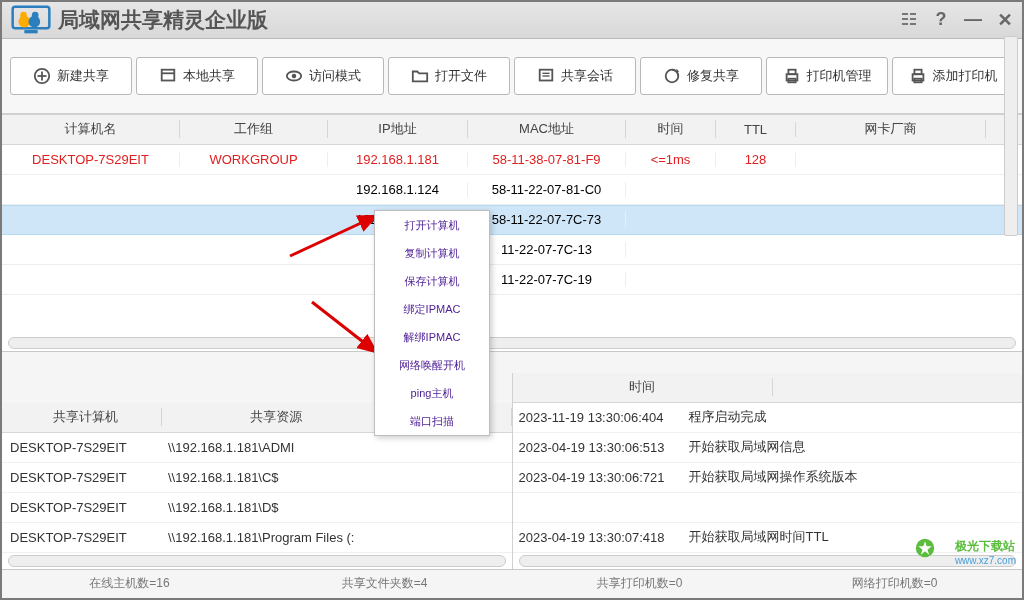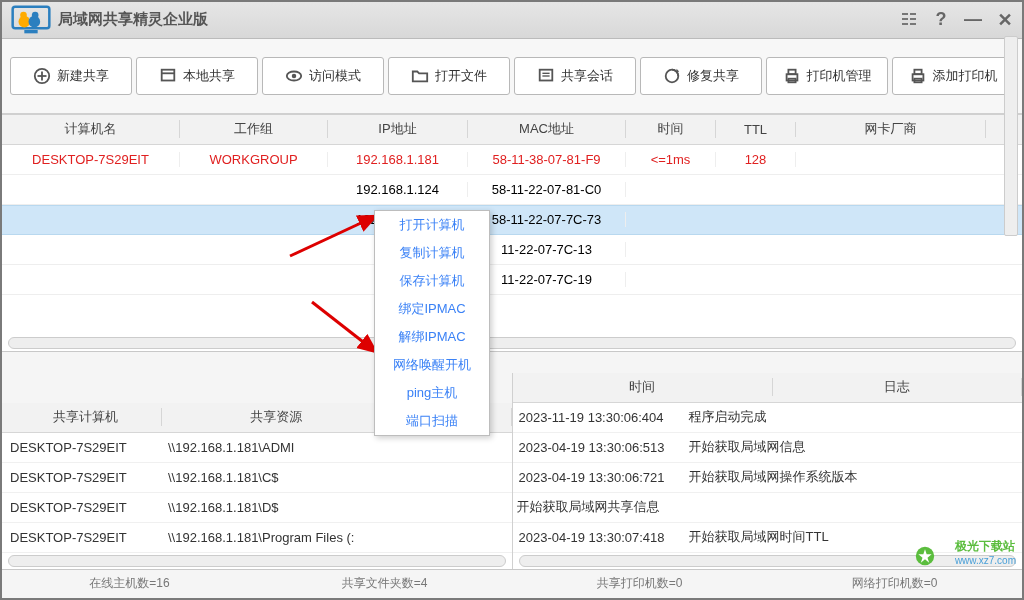--- a/index.html
+++ b/index.html
@@ -1,21 +1,21 @@
 <!DOCTYPE html>
 <html><head>
 <meta charset="utf-8">
 <style>
   * { box-sizing: border-box; margin: 0; padding: 0; }
   body { font-family: "Microsoft YaHei", Arial, sans-serif; font-size: 13px; background: #fff; width: 1024px; height: 600px; overflow: hidden; position: relative; }
   .window { width: 1024px; height: 600px; border: 2px solid #7a7a7a; display: flex; flex-direction: column; background: #f5f5f5; position: relative; }
   .titlebar { height: 38px; background: linear-gradient(#e6e6e6,#d8d8d8); display: flex; align-items: center; padding: 0 6px; border-bottom: 1px solid #bbb; }
   .logo { width: 46px; height: 34px; display: flex; align-items: center; justify-content: center; }
   .logo svg { width: 42px; height: 30px; }
-  .title { font-size: 15px; font-weight: 600; color: #555; margin-left: 4px; flex: 1; }
+  .title { font-size: 21px; font-weight: 600; color: #555; margin-left: 4px; flex: 1; }
   .winctrl { display: flex; align-items: center; gap: 10px; color: #666; }
   .winctrl span { cursor: pointer; font-size: 18px; font-weight: bold; display:inline-flex; align-items:center; justify-content:center; width:22px; height:22px;}
   .toolbar { display: flex; padding: 18px 8px; gap: 4px; background: #f7f7f7; border-bottom: 1px solid #d0d0d0; }
   .tbtn { flex: 1; height: 38px; border: 1px solid #b8b8b8; border-radius: 3px; background: #fff; display: flex; align-items: center; justify-content: center; gap: 6px; font-size: 13px; color: #333; cursor: pointer; }
   .tbtn svg { width: 18px; height: 18px; }
   .grid-wrap { border-top: 1px solid #d0d0d0; background: #fff; height: 244px; overflow: hidden; display:flex; flex-direction:column; }
   .grid-header, .grid-row { display: flex; height: 30px; align-items: center; font-size: 13px; }
   .grid-header { background: #f2f2f2; border-bottom: 1px solid #d6d6d6; color: #444; font-weight: 500; }
   .grid-row { border-bottom: 1px solid #eee; }
   .grid-row.sel { background: #cfe6f8; border-top:1px solid #b8d8ef; border-bottom:1px solid #b8d8ef;}
@@ -30,24 +30,24 @@
   .panel { flex: 1; display: flex; flex-direction: column; background: #fff; }
   .panel + .panel { border-left: 1px solid #d0d0d0; }
   .panel-header { display: flex; height: 30px; background: #f2f2f2; border-bottom: 1px solid #d6d6d6; align-items: center; }
   .ph-cell { text-align: center; font-size: 13px; color: #444; border-right:1px solid #d6d6d6; }
   .panel-body { flex:1; overflow:hidden; font-size:13px; color:#333;}
   .share-row, .log-row { display:flex; height:30px; align-items:center; border-bottom:1px solid #f0f0f0;}
   .sh0{width:160px;padding-left:8px}.sh1{flex:1;padding-left:6px}.sh2{width:120px;text-align:center}
   .lg0{width:172px;padding-left:6px}.lg1{flex:1;padding-left:4px}
   .statusbar { height: 30px; border-top:1px solid #c8c8c8; display:flex; align-items:center; font-size:12px; color:#777; background:#f5f5f5;}
   .statusbar > div{flex:1;text-align:center;}
-  .watermark{position:absolute;right:6px;bottom:32px;display:flex;align-items:flex-end;gap:20px;color:#5bbd3e;font-size:12px;font-weight:600;}
+  .watermark{position:absolute;right:6px;bottom:32px;display:flex;align-items:flex-start;gap:20px;color:#5bbd3e;font-size:12px;font-weight:600;}
   .watermark svg{width:20px;height:20px;}
   .ctxmenu { position:absolute; left:372px; top:208px; width:116px; background:#fff; border:1px solid #bdbdbd; box-shadow:2px 2px 6px rgba(0,0,0,.2); z-index:20;}
-  .ctxmenu div { height:28px; display:flex; align-items:center; justify-content:center; font-size:13px; color:#3b82f6; cursor:pointer;}
+  .ctxmenu div { height:28px; display:flex; align-items:center; justify-content:center; font-size:11px; color:#4c1d95; cursor:pointer;}
   .arrow{position:absolute;z-index:19;}
   .arrow svg{overflow:visible;}
 </style>
 </head>
 <body>
 
 <div class="window">
   <div class="titlebar">
     <div class="logo">
       <svg viewBox="0 0 48 36">
@@ -228,37 +228,35 @@
             <div class="sh0">DESKTOP-7S29EIT</div>
             <div class="sh1">\\192.168.1.181\Program Files (:</div>
             <div class="sh2"></div>
           </div>
         </div>
       <div class="hscroll-thin"></div>
     </div>
     <div class="panel">
       <div class="panel-header">
         <div class="ph-cell" style="width:260px">时间</div>
-        <div class="ph-cell" style="flex:1">日志</div>
       </div>
       <div class="panel-body" id="log-body">
           <div class="log-row">
             <div class="lg0">2023-11-19 13:30:06:404</div>
             <div class="lg1">程序启动完成</div>
           </div>
           <div class="log-row">
             <div class="lg0">2023-04-19 13:30:06:513</div>
             <div class="lg1">开始获取局域网信息</div>
           </div>
           <div class="log-row">
             <div class="lg0">2023-04-19 13:30:06:721</div>
             <div class="lg1">开始获取局域网操作系统版本</div>
           </div>
           <div class="log-row">
-            <div class="lg1">开始获取局域网共享信息</div>
           </div>
           <div class="log-row">
             <div class="lg0">2023-04-19 13:30:07:418</div>
             <div class="lg1">开始获取局域网时间TTL</div>
           </div>
         </div>
       <div class="hscroll-thin"></div>
     </div>
   </div>
 

